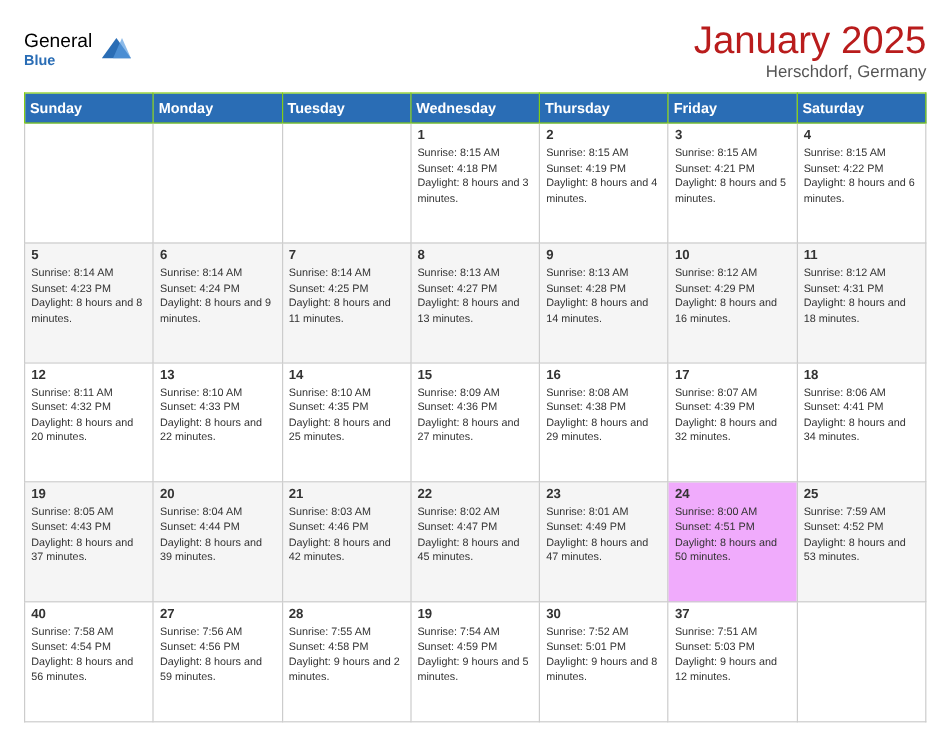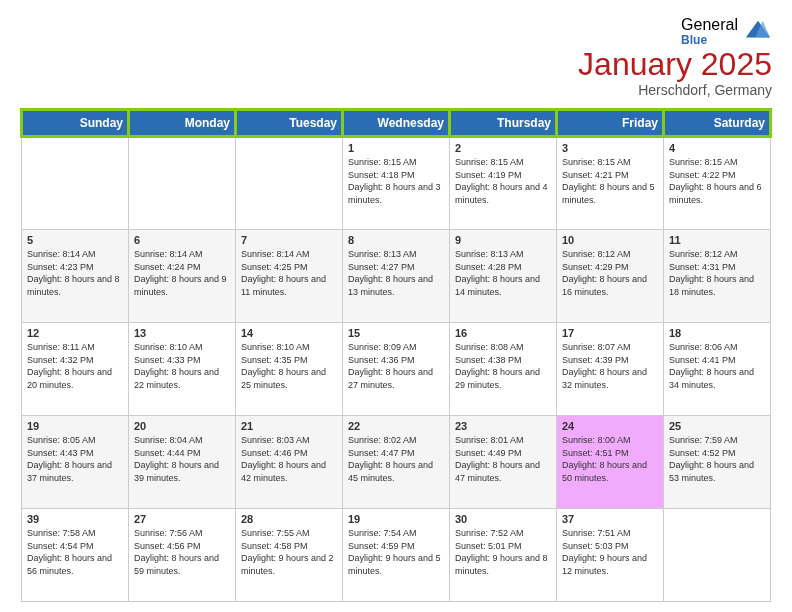--- a/index.html
+++ b/index.html
@@ -13,23 +13,22 @@
     .page {
       width: 792px;
       height: 612px;
       padding: 16px 20px 10px 20px;
       display: flex;
       flex-direction: column;
     }
     .header {
       display: flex;
       justify-content: space-between;
-      align-items: flex-end;
+      align-items: center;
       margin-bottom: 10px;
-      flex-direction: column;
     }
     .logo {
       display: flex;
       align-items: center;
       gap: 4px;
     }
     .logo-text {
       display: flex;
       flex-direction: column;
       line-height: 1.1;
@@ -58,22 +57,22 @@
       border-collapse: collapse;
       width: 100%;
       table-layout: fixed;
     }
     .calendar th {
       background-color: #2a6db5;
       color: #fff;
       font-size: 12px;
       font-weight: bold;
       padding: 5px 4px;
-      text-align: right;
-      border: 3px solid #84cc16;
+      text-align: left;
+      border: 1px solid #84cc16;
     }
     .calendar td {
       border: 1px solid #ccc;
       vertical-align: top;
       padding: 4px 5px;
       font-size: 9.5px;
       color: #333;
       background: #fff;
       height: 82px;
     }
@@ -285,21 +284,21 @@
           </td>
           <td style="background: rgb(245, 245, 245);">
             <span class="day-num">25</span>
           <div class="day-info">
             Sunrise: 7:59 AM<br>Sunset: 4:52 PM<br>Daylight: 8 hours and 53 minutes.
           </div>
           </td>
         </tr>
         <tr>
           <td>
-            <span class="day-num">39</span>
+            <span class="day-num">40</span>
           <div class="day-info">
             Sunrise: 7:58 AM<br>Sunset: 4:54 PM<br>Daylight: 8 hours and 56 minutes.
           </div>
           </td>
           <td>
             <span class="day-num">27</span>
           <div class="day-info">
             Sunrise: 7:56 AM<br>Sunset: 4:56 PM<br>Daylight: 8 hours and 59 minutes.
           </div>
           </td>

